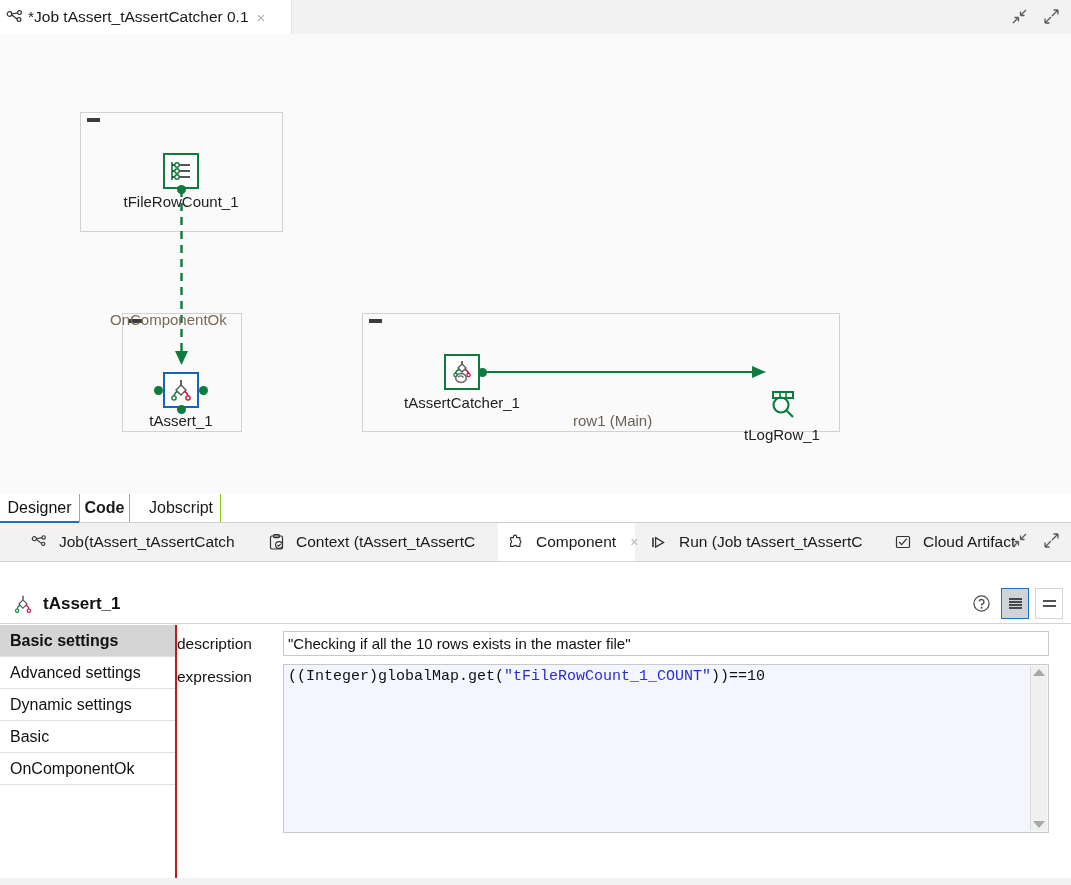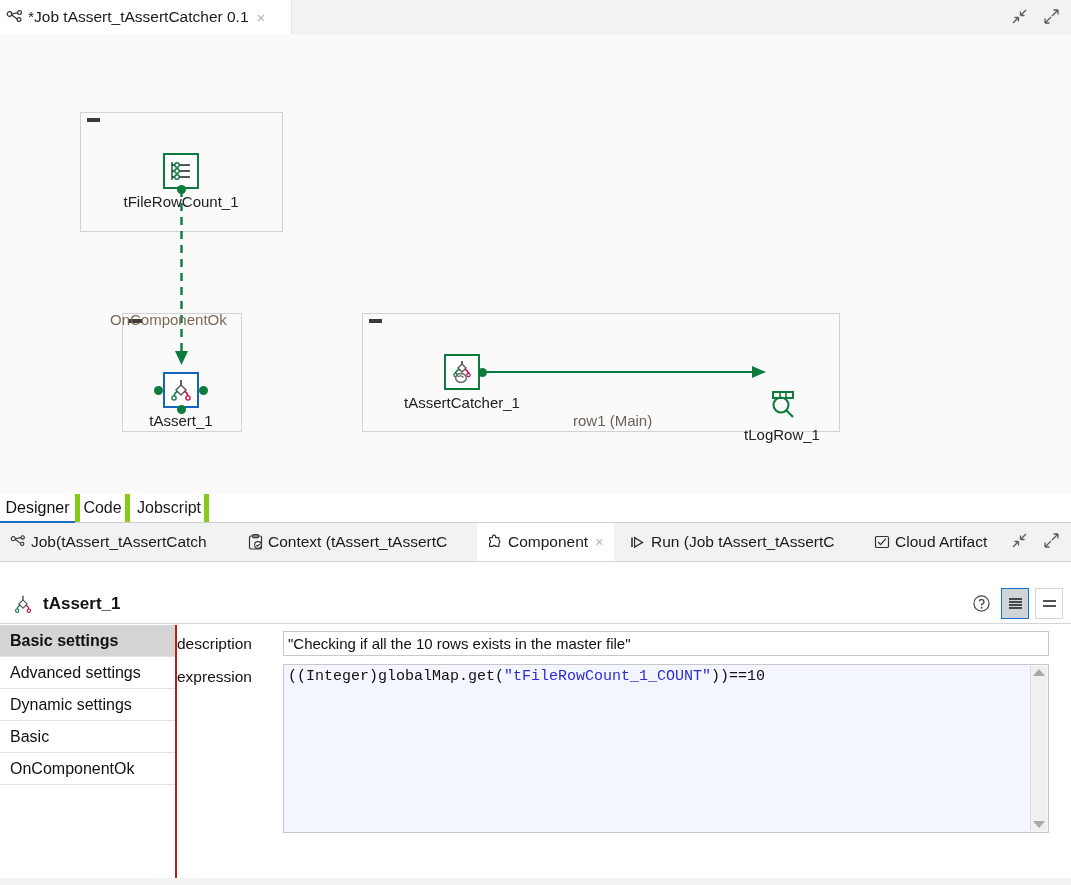--- a/index.html
+++ b/index.html
@@ -83,36 +83,37 @@
   .conn-label.oncomp { color:#7a6a55; }
 
   
   .view-tabs {
     position:absolute; left:0; top:494px; width:1071px; height:29px;
     background:#ffffff; border-bottom:1px solid #cfcfcf;
   }
   .view-tab {
     position:absolute; top:0; height:28px; display:flex; align-items:center;
     padding:0 7px; font-size:16px; color:#1a1a1a; cursor:pointer;
-    border-right:5px solid #84cc16;
+    border-right:1px solid #84cc16;
   }
   .view-tab.active { color:#111; }
   .view-tab.active::after{
     content:""; position:absolute; left:0; right:0; bottom:-1px; height:2px; background:#1b6fc4;
   }
 
   
   .panel-tabs {
     position:absolute; left:0; top:523px; width:1071px; height:38px;
     background:#f2f2f2;
   }
   .ptab {
-    position:absolute; top:0; height:38px; display:flex; align-items:center; gap:5px;
+    position:absolute; top:0; height:38px; display:flex; align-items:center; gap:12px;
     padding:0 10px; font-size:15.5px; color:#1a1a1a; cursor:pointer;
     white-space:nowrap;
+    margin-left:21px;
   }
   .ptab.active { background:#ffffff; }
   .ptab .pclose { color:#b4b4b4; font-size:14px; margin-left:2px; }
   .panel-winctrls { position:absolute; right:10px; top:531px; display:flex; gap:13px; }
 
   
   .prop-panel {
     position:absolute; left:0; top:561px; width:1071px; height:324px;
     background:#ffffff; border-top:1px solid #d4d4d4;
   }
@@ -292,24 +293,24 @@
         <div class="nlabel">tLogRow_1</div>
       </div>
 
     </div>
   </div>
 
   <div class="view-tabs">
     <div class="view-tab active" style="left:0; width:80px; justify-content:center;">
       <span>Designer</span>
     </div>
-    <div class="view-tab" style="left:80px; width:50px; justify-content:center;">
+    <div class="view-tab" style="left:80px; width:50px; justify-content:center;font-weight:bold;">
       <span>Code</span>
     </div>
-    <div class="view-tab" style="left:130px; width:79px; ">
+    <div class="view-tab" style="left:142px; width:79px; ">
       <span>Jobscript</span>
     </div>
   </div>
 
   <div class="panel-tabs">
 
     <div class="ptab" style="left:0; width:228px;">
       <span style="display:flex;">
         <svg width="16" height="14" viewBox="0 0 17 15">
           <circle cx="3.5" cy="4" r="2.2" fill="none" stroke="#333" stroke-width="1.2"></circle>

